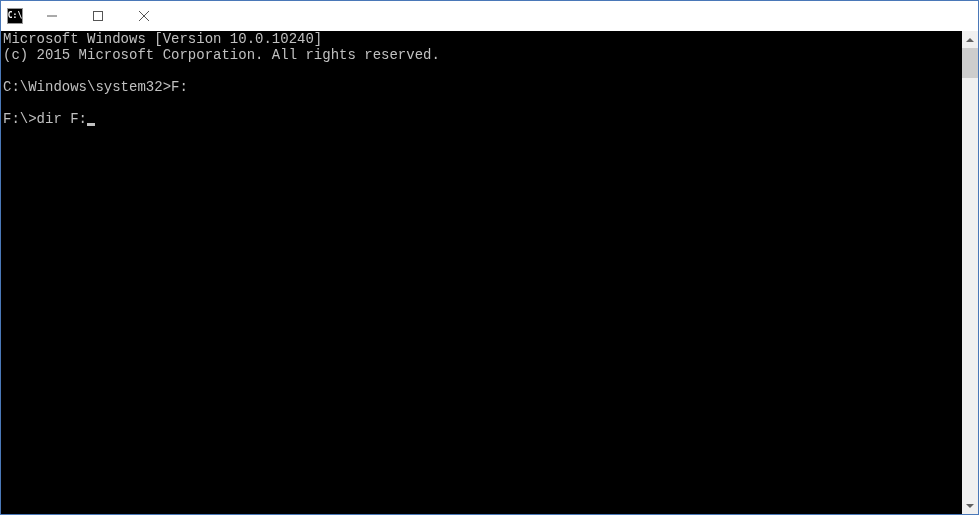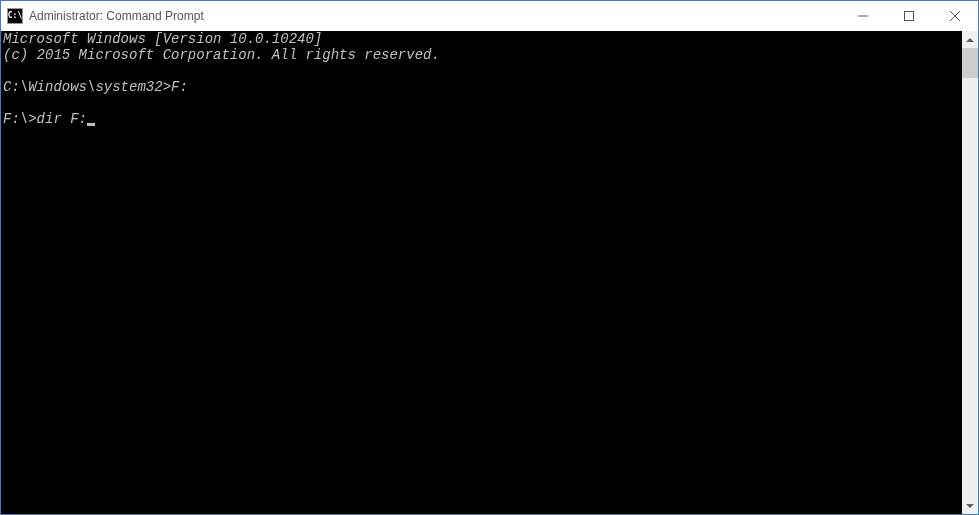--- a/index.html
+++ b/index.html
@@ -64,21 +64,20 @@
       font-size: 10px;
     }
     .caption-btn svg {
       width: 10px;
       height: 10px;
     }
     .terminal-area {
       flex: 1;
       display: flex;
       background: #000;
-      font-style: italic;
     }
     .terminal {
       flex: 1;
       background: #000;
       color: #c0c0c0;
       font-family: Consolas, "Courier New", monospace;
       font-size: 14px;
       line-height: 16px;
       padding: 0 2px;
       white-space: pre;
@@ -124,21 +123,20 @@
     @keyframes blink {
       50% { opacity: 0; }
     }
   </style>
 </head>
 <body>
 
 <div class="window">
   <div class="titlebar">
     <div class="app-icon">C:\</div>
-    <div class="title-text">Administrator: Command Prompt</div>
     <div class="caption-buttons">
       <div class="caption-btn">
         <svg viewBox="0 0 10 10">
             <line x1="0" y1="5" x2="10" y2="5" stroke="#555" stroke-width="1"></line>
           </svg>
       </div>
       <div class="caption-btn">
         <svg viewBox="0 0 10 10">
             <rect x="0.5" y="0.5" width="9" height="9" fill="none" stroke="#555" stroke-width="1"></rect>
           </svg>

